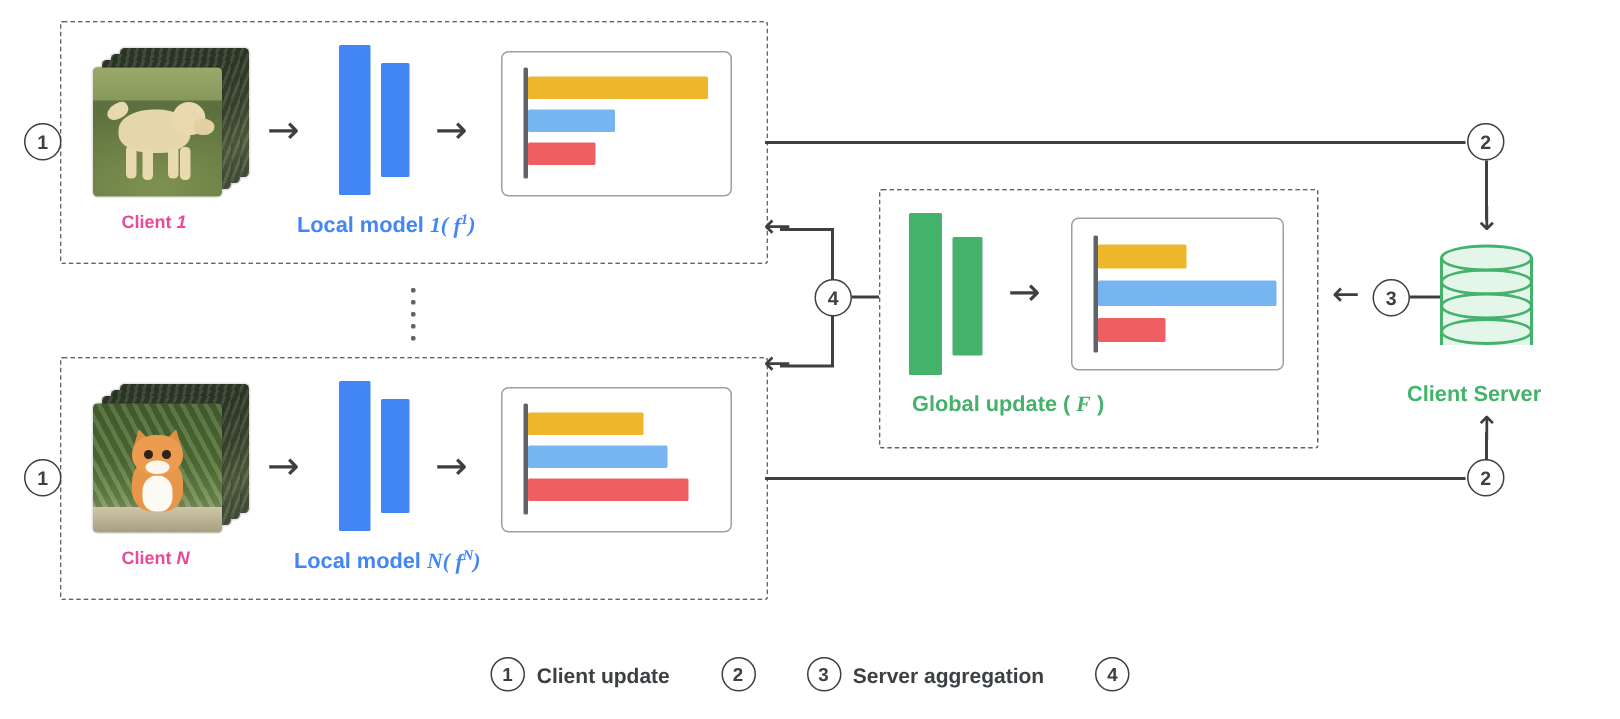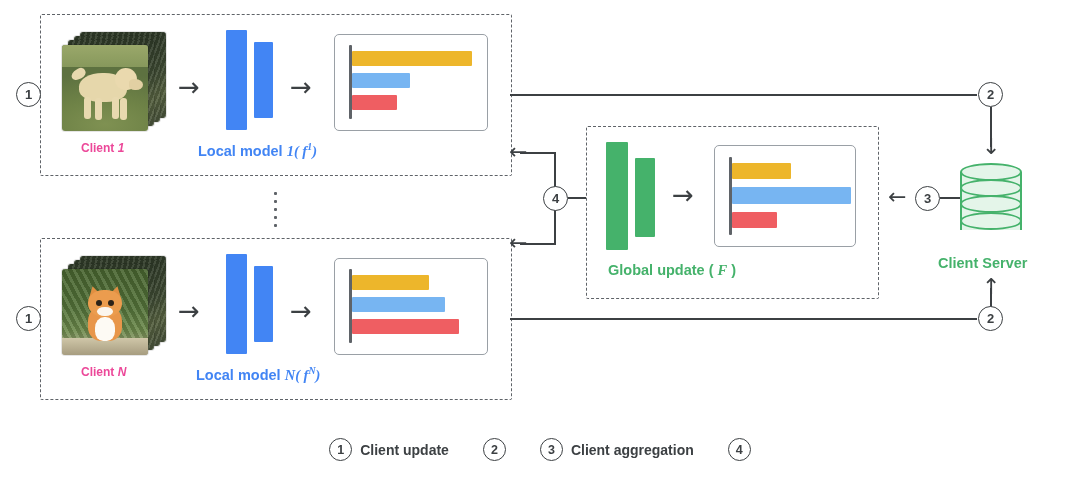--- a/index.html
+++ b/index.html
@@ -274,20 +274,20 @@
   <div class="legend">
     <div class="item">
       <div class="num">1</div>
       <div class="txt">Client update</div>
     </div>
     <div class="item">
       <div class="num">2</div>
     </div>
     <div class="item">
       <div class="num">3</div>
-      <div class="txt">Client aggregation</div>
+      <div class="txt">Server aggregation</div>
     </div>
     <div class="item">
       <div class="num">4</div>
     </div>
   </div>
 
 </div>
 
 </body></html>

